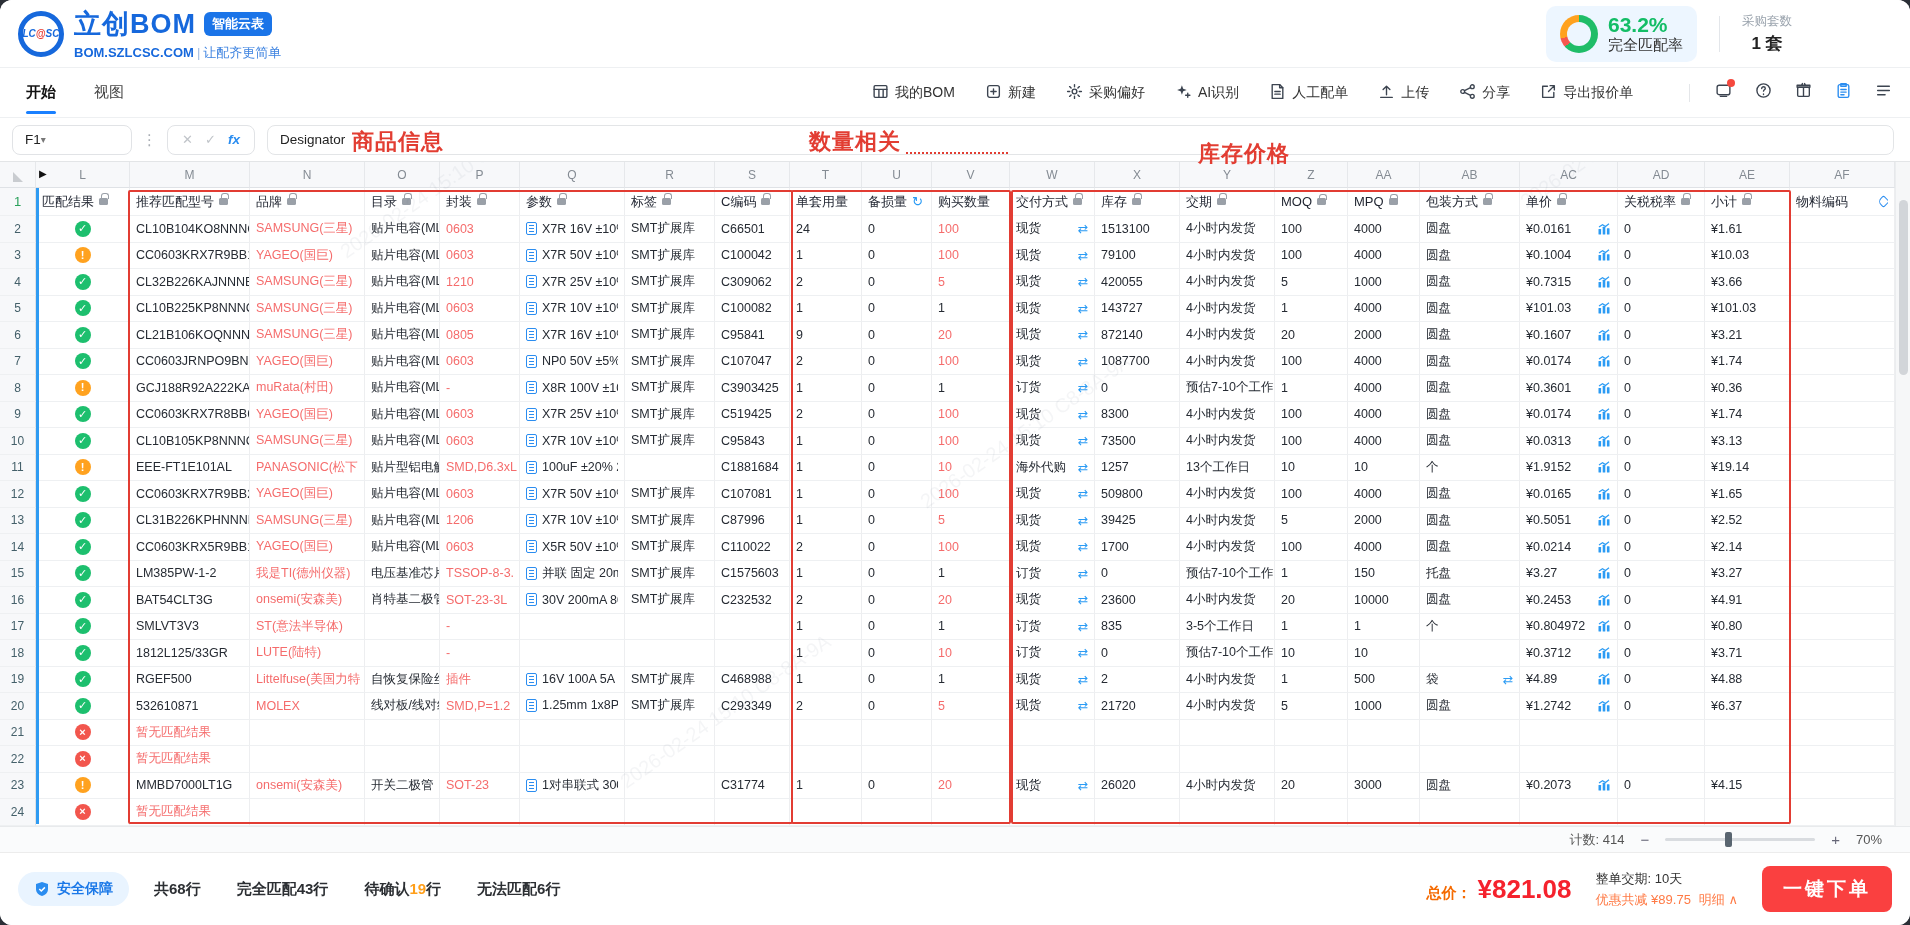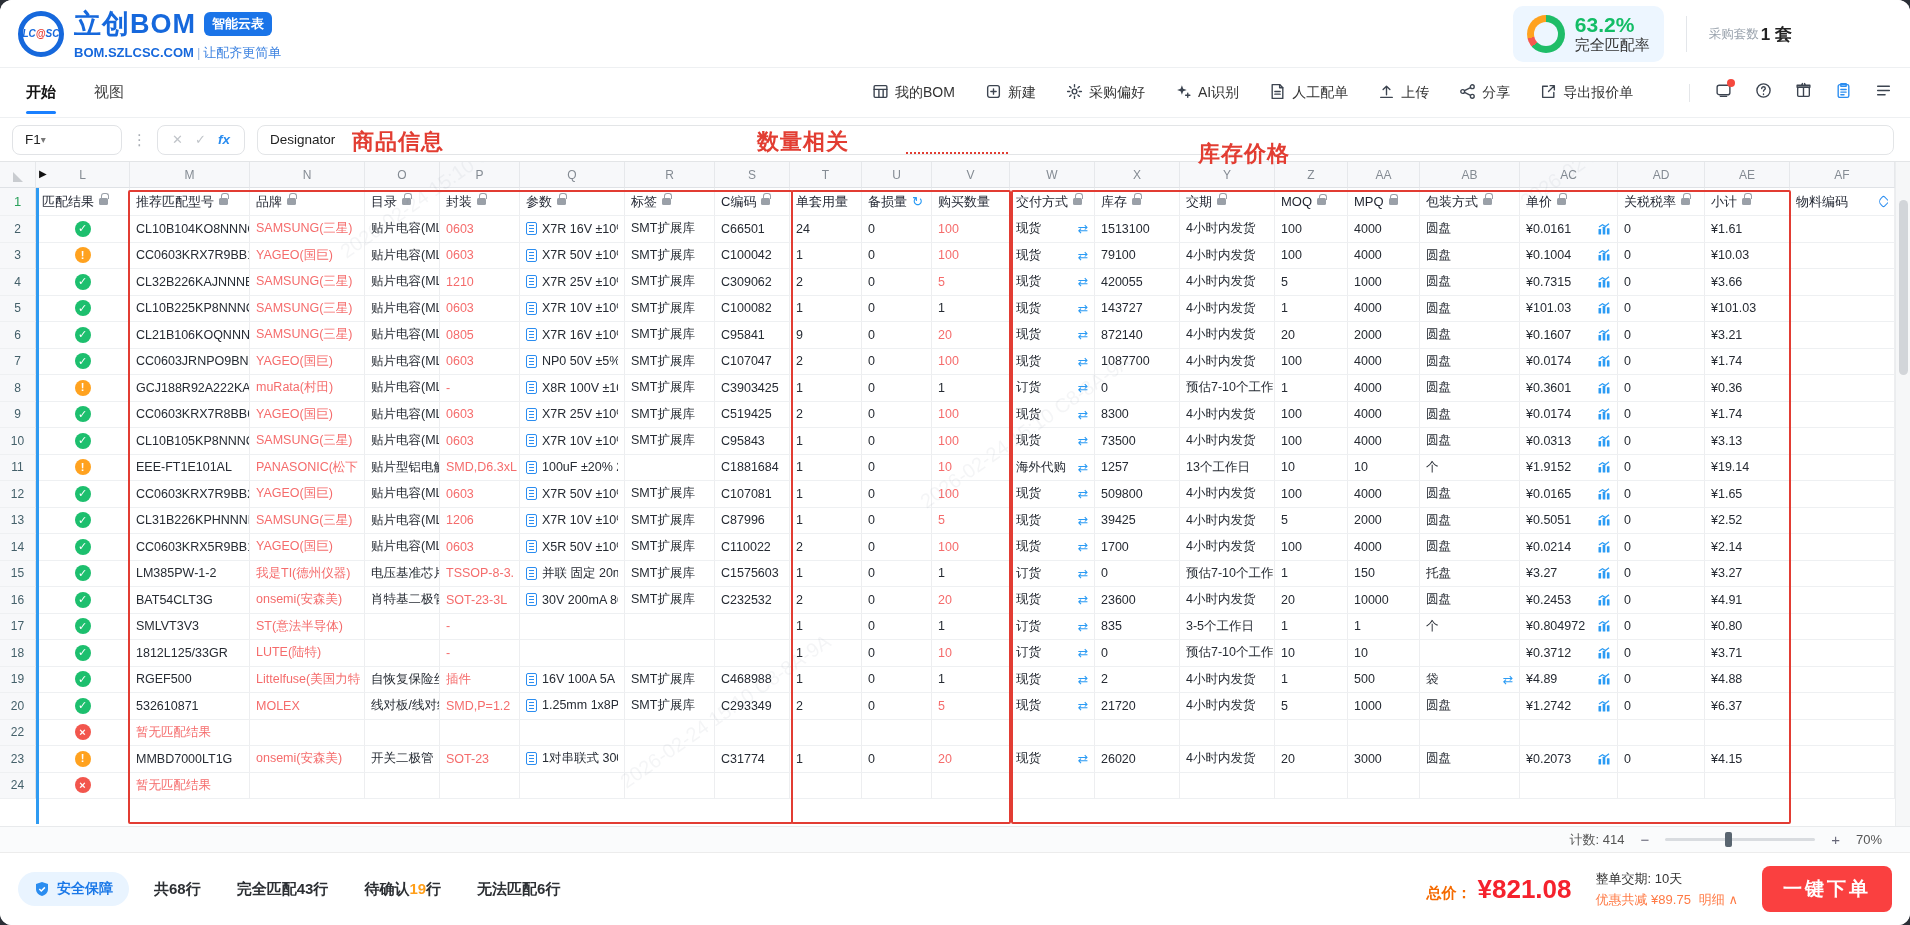--- a/index.html
+++ b/index.html
@@ -25,51 +25,51 @@
 .doc-vdiv{width:1px;height:26px;background:#e2e4e8}
 .proj-input{border:none;outline:none;font-size:15px;color:#333;width:190px;background:transparent}
 .proj-input::placeholder{color:#c3c9d1}
 .top-right{position:absolute;right:118px;top:0;height:68px;display:flex;align-items:center;gap:22px}
 .rate-box{display:flex;align-items:center;gap:10px;background:#edf6ff;border-radius:10px;padding:7px 14px}
 .donut{width:38px;height:38px;border-radius:50%;background:conic-gradient(#1fbd68 0 63.2%,#f5584e 63.2% 71%,#ffa21f 71% 100%);position:relative}
 .donut::after{content:"";position:absolute;inset:7px;border-radius:50%;background:#edf6ff}
 .rate-num{font-size:21px;font-weight:700;color:#13bd66;line-height:1.1}
 .rate-lab{font-size:15px;color:#333}
 .tr-div{width:1px;height:36px;background:#e3e6ea}
-.sets{display:flex;flex-direction:row;align-items:center;gap:2px}
+.sets{display:flex;flex-direction:column;align-items:center;gap:2px}
 .sets-lab{font-size:12.5px;color:#9aa3ad}
 .sets-val{font-size:17px;color:#222;font-weight:600}
 
 .menubar{height:50px;border-bottom:1px solid #eef0f2;position:relative;display:flex;align-items:center;background:#fff;z-index:10}
 .tabs{display:flex;gap:38px;padding-left:26px}
 .tab{font-size:15px;color:#444;position:relative;height:50px;display:flex;align-items:center;cursor:pointer}
 .tab.active{font-weight:700;color:#111}
 .tab.active::after{content:"";position:absolute;left:50%;transform:translateX(-50%);bottom:4px;width:30px;height:3px;border-radius:2px;background:#1a80ff}
 .mb-actions{position:absolute;left:872px;display:flex;gap:30px;align-items:center}
 .act{display:flex;align-items:center;gap:6px;font-size:14px;color:#333;cursor:pointer;white-space:nowrap}
 .act svg,.mbi svg{width:17px;height:17px;stroke:#3c4450;fill:none;stroke-width:1.3;stroke-linecap:round;stroke-linejoin:round}
 .mb-right{position:absolute;right:18px;display:flex;gap:23px;align-items:center}
 .mbi{position:relative;cursor:pointer;display:flex}
 .mbi.blue svg{stroke:#2b8df0}
 .badge-dot{position:absolute;right:-3px;top:-3px;width:8px;height:8px;border-radius:50%;background:#f5483e}
 .mb-vdiv{width:1px;height:18px;background:#e4e6e9;margin-right:2px}
 
 .formulabar{height:44px;border-bottom:1px solid #e3e5e7;display:flex;align-items:center;padding:0 12px;background:#fff;position:relative;z-index:10}
 .fbox{height:30px;border:1px solid #e1e3e6;border-radius:8px;display:flex;align-items:center;background:#fff}
-.cellref{width:110px;padding:0 12px;font-size:13.5px;color:#222}
+.cellref{width:120px;padding:0 12px;font-size:13.5px;color:#222}
 .cellref .car{color:#777;font-size:10px}
 .fdots{color:#a9aeb5;font-size:15px;margin:0 10px;letter-spacing:0}
 .fxgroup{width:88px;justify-content:space-around;padding:0 8px;margin-right:12px}
 .fxgroup .x{color:#c0c4c9;font-size:13px}
 .fxgroup .v{color:#c0c4c9;font-size:13px}
 .fxgroup .fx{color:#2b8df0;font-style:italic;font-weight:700;font-size:13.5px}
 .fcell{flex:1;height:30px;border:1px solid #e3e5e7;border-radius:8px;display:flex;align-items:center;padding:0 12px;font-size:13.5px;color:#222;margin-right:4px}
 
 .ann{position:absolute;color:#e23d32;font-size:22px;font-weight:700;z-index:40;letter-spacing:1px}
-.ann1{left:352px;top:127px}.ann2{left:757px;top:127px}.ann3{left:1198px;top:139px}
+.ann1{left:352px;top:127px}.ann2{left:809px;top:127px}.ann3{left:1198px;top:139px}
 .dotline{position:absolute;left:906px;top:152px;width:102px;border-top:2px dotted #e23d32;z-index:40}
 .redbox{position:absolute;border:2px solid #e23c33;border-radius:2px;z-index:30;pointer-events:none}
 .rb1{left:128px;top:190px;width:665px;height:634px}
 .rb2{left:791px;top:190px;width:220px;height:634px}
 .rb3{left:1011px;top:190px;width:780px;height:634px}
 .bluestrip{position:absolute;left:36px;top:188px;width:3px;height:636px;background:#2f9bf2;z-index:25}
 
 .sheetwrap{position:relative;height:664px;background:#fff;overflow:hidden}
 table{border-collapse:separate;border-spacing:0;table-layout:fixed;width:1895px}
 td{border-right:1px solid #edeef0;border-bottom:1px solid #eef0f2;overflow:hidden;white-space:nowrap;padding:0 6px;font-size:12.5px;color:#262b33;vertical-align:middle}
@@ -1192,20 +1192,44 @@
                   <rect x="9.9" y="6.2" width="2.6" height="6.3" rx="0.5"></rect>
                   <path d="M2 5l3.5-2.2 3 1.7 3.5-2.7"></path>
                 </svg>
               </div>
             </td>
             <td>0</td>
             <td>¥6.37</td>
             <td></td>
           </tr>
           <tr class="drow">
+            <td class="gut">21</td>
+            <td class="cst"><span class="stc err">×</span></td>
+            <td class="red">暂无匹配结果</td>
+            <td class="red"></td>
+            <td></td>
+            <td class="red"></td>
+            <td></td>
+            <td></td>
+            <td></td>
+            <td></td>
+            <td></td>
+            <td></td>
+            <td></td>
+            <td></td>
+            <td></td>
+            <td></td>
+            <td></td>
+            <td></td>
+            <td></td>
+            <td></td>
+            <td></td>
+            <td></td>
+          </tr>
+          <tr class="drow">
             <td class="gut">22</td>
             <td class="cst"><span class="stc err">×</span></td>
             <td class="red">暂无匹配结果</td>
             <td class="red"></td>
             <td></td>
             <td class="red"></td>
             <td></td>
             <td></td>
             <td></td>
             <td></td>

